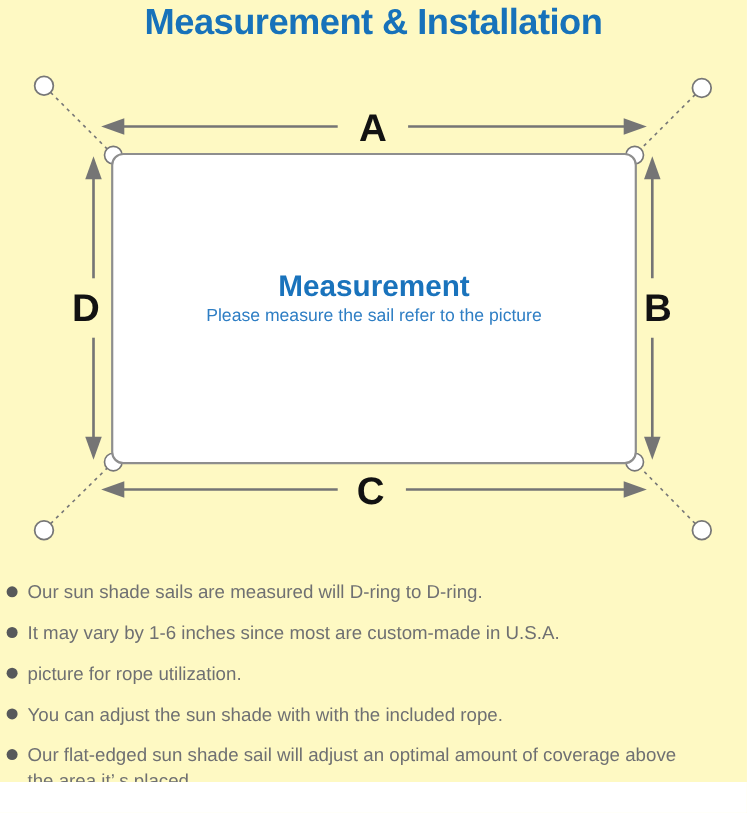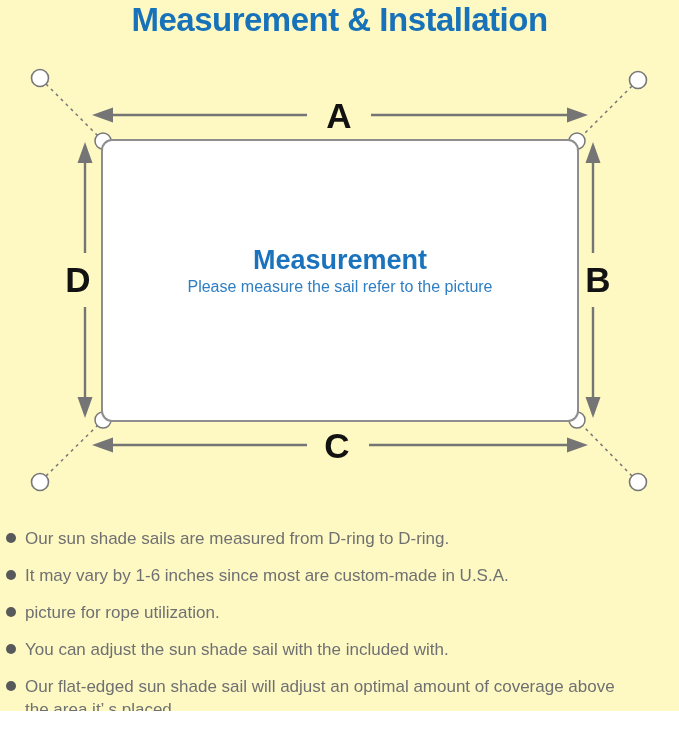--- a/index.html
+++ b/index.html
@@ -141,33 +141,33 @@
     <text class="dim-label" x="337" y="403" text-anchor="middle">C</text>
     <text class="dim-label" x="78" y="237" text-anchor="middle">D</text>
 
     <text class="center-heading" x="340" y="214" text-anchor="middle">Measurement</text>
     <text class="center-subtitle" x="340" y="237" text-anchor="middle">Please measure the sail refer to the picture</text>
   </svg>
 
   <ul class="notes">
     <li class="note">
       <span class="dot"></span>
-      <span class="note-line">Our sun shade sails are measured from D-ring to D-ring.</span>
+      <span class="note-line">Our sun shade sails are measured will D-ring to D-ring.</span>
     </li>
     <li class="note">
       <span class="dot"></span>
       <span class="note-line">It may vary by 1-6 inches since most are custom-made in U.S.A.</span>
     </li>
     <li class="note">
       <span class="dot"></span>
       <span class="note-line">picture for rope utilization.</span>
     </li>
     <li class="note">
       <span class="dot"></span>
-      <span class="note-line">You can adjust the sun shade sail with the included with.</span>
+      <span class="note-line">You can adjust the sun shade with with the included rope.</span>
     </li>
     <li class="note">
       <span class="dot"></span>
       <span class="note-line">Our flat-edged sun shade sail will adjust an optimal amount of coverage above</span>
       <span class="note-line">the area it’ s placed.</span>
     </li>
   </ul>
 
 </div>
 

